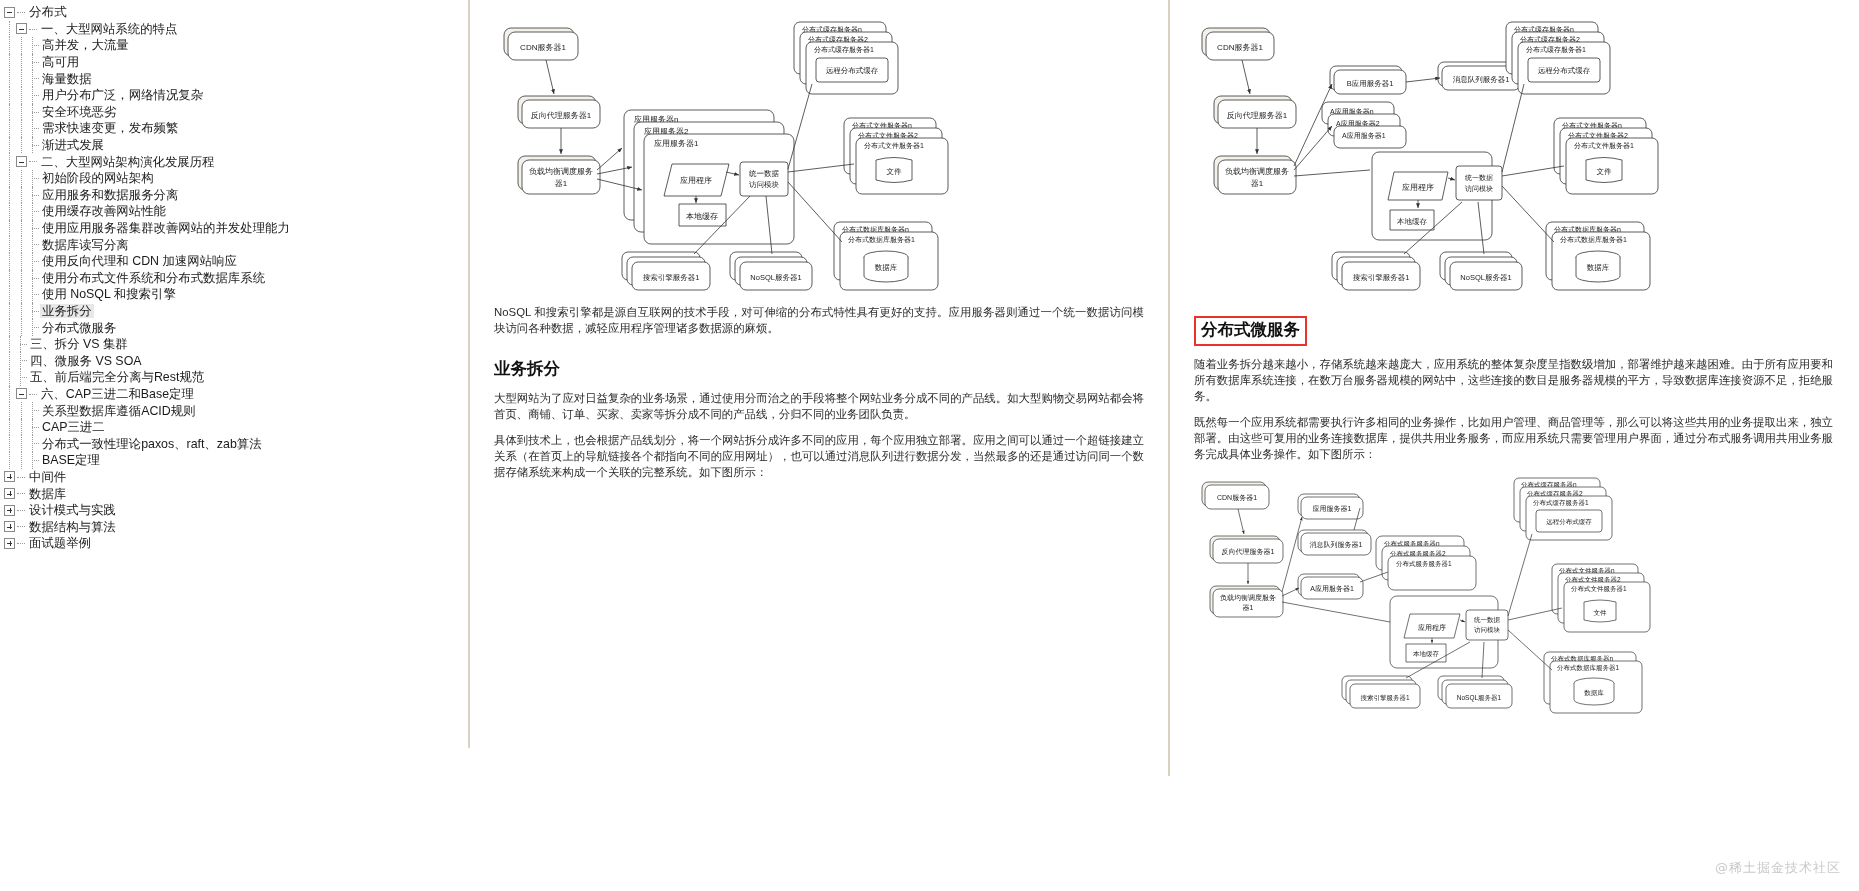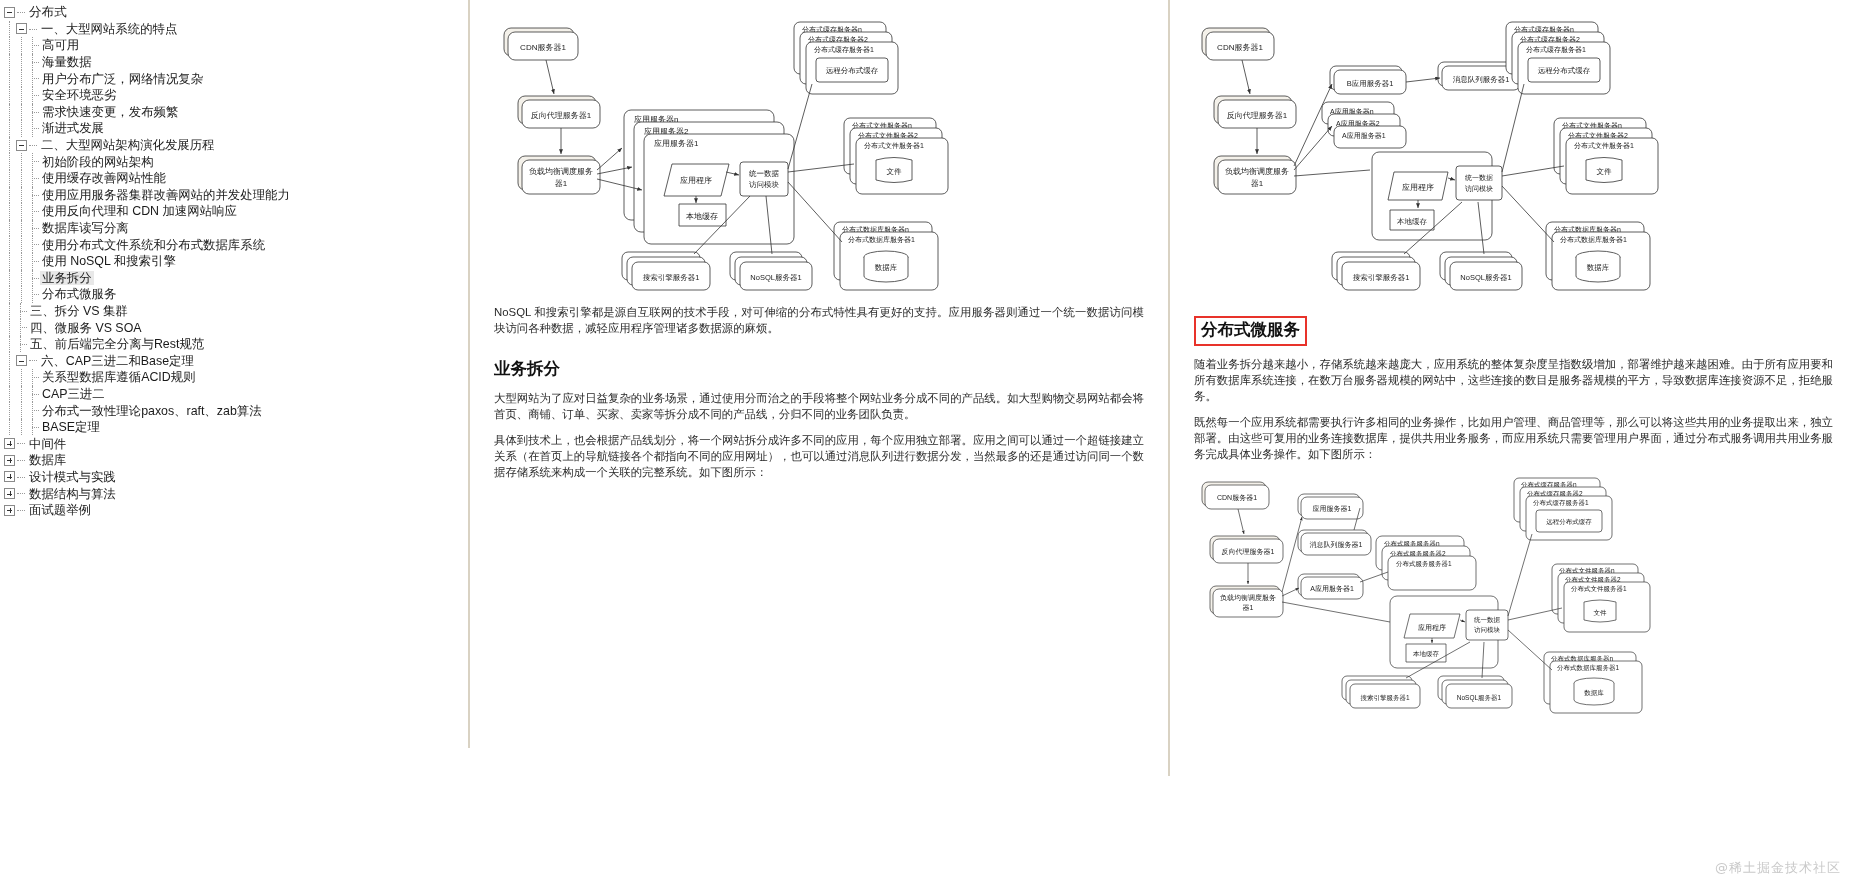--- a/index.html
+++ b/index.html
@@ -119,20 +119,26 @@
         <div class="tree-row">
           <span class="guide v"></span>
           <span class="tog"></span>
           <span class="dash"></span>
           <span class="node-label">一、大型网站系统的特点</span>
         </div>
         <div class="tree-row">
           <span class="guide v"></span>
           <span class="guide v"></span>
           <span class="leafline"></span>
+          <span class="node-label">高并发，大流量</span>
+        </div>
+        <div class="tree-row">
+          <span class="guide v"></span>
+          <span class="guide v"></span>
+          <span class="leafline"></span>
           <span class="node-label">高可用</span>
         </div>
         <div class="tree-row">
           <span class="guide v"></span>
           <span class="guide v"></span>
           <span class="leafline"></span>
           <span class="node-label">海量数据</span>
         </div>
         <div class="tree-row">
           <span class="guide v"></span>
@@ -167,39 +173,45 @@
         <div class="tree-row">
           <span class="guide v"></span>
           <span class="guide v"></span>
           <span class="leafline"></span>
           <span class="node-label">初始阶段的网站架构</span>
         </div>
         <div class="tree-row">
           <span class="guide v"></span>
           <span class="guide v"></span>
           <span class="leafline"></span>
+          <span class="node-label">应用服务和数据服务分离</span>
+        </div>
+        <div class="tree-row">
+          <span class="guide v"></span>
+          <span class="guide v"></span>
+          <span class="leafline"></span>
           <span class="node-label">使用缓存改善网站性能</span>
         </div>
         <div class="tree-row">
           <span class="guide v"></span>
           <span class="guide v"></span>
           <span class="leafline"></span>
           <span class="node-label">使用应用服务器集群改善网站的并发处理能力</span>
         </div>
         <div class="tree-row">
           <span class="guide v"></span>
           <span class="guide v"></span>
           <span class="leafline"></span>
+          <span class="node-label">数据库读写分离</span>
+        </div>
+        <div class="tree-row">
+          <span class="guide v"></span>
+          <span class="guide v"></span>
+          <span class="leafline"></span>
           <span class="node-label">使用反向代理和 CDN 加速网站响应</span>
-        </div>
-        <div class="tree-row">
-          <span class="guide v"></span>
-          <span class="guide v"></span>
-          <span class="leafline"></span>
-          <span class="node-label">数据库读写分离</span>
         </div>
         <div class="tree-row">
           <span class="guide v"></span>
           <span class="guide v"></span>
           <span class="leafline"></span>
           <span class="node-label">使用分布式文件系统和分布式数据库系统</span>
         </div>
         <div class="tree-row">
           <span class="guide v"></span>
           <span class="guide v"></span>

